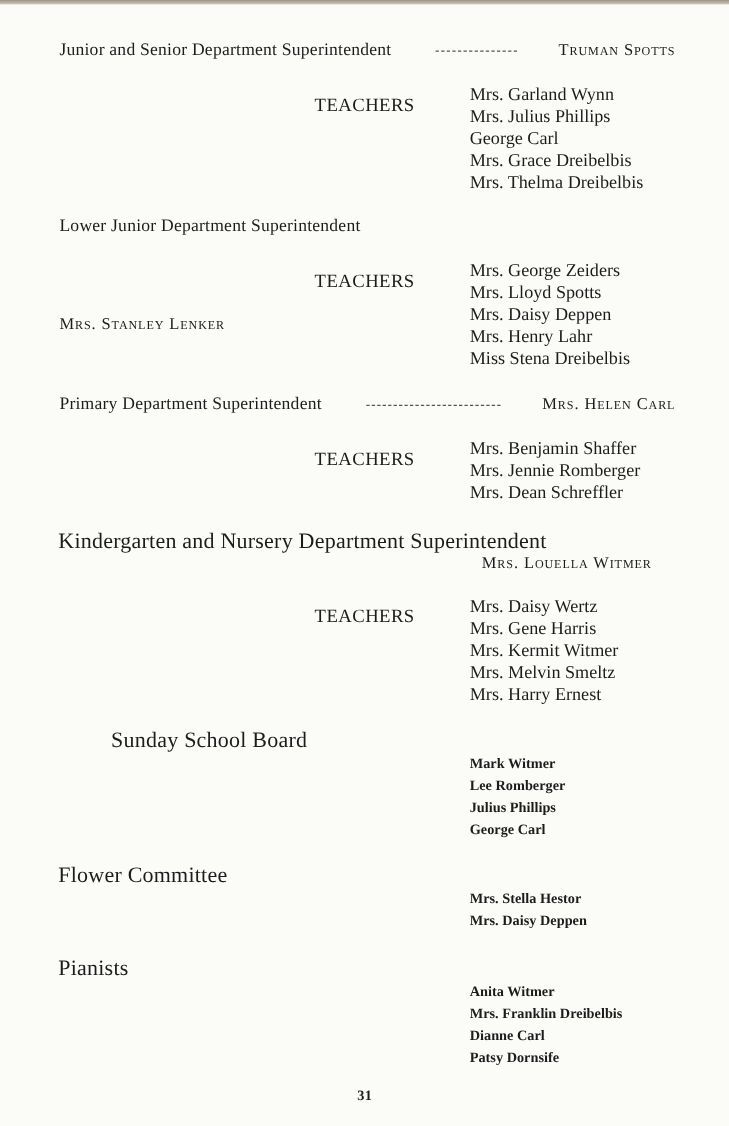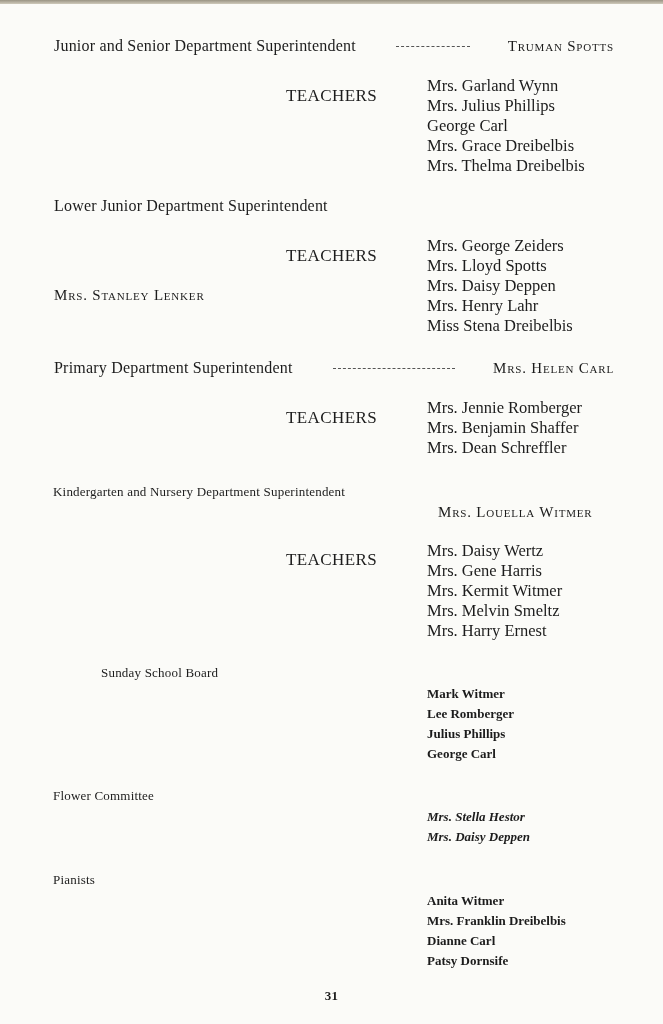--- a/index.html
+++ b/index.html
@@ -17,21 +17,21 @@
   .page { position: absolute; left: 0; top: 0; width: 663px; height: 1024px; }
   .line { position: absolute; font-size: 16px; line-height: 20px; white-space: nowrap; letter-spacing: 0.2px; gap: 32px; }
   .sup-line { left: 54px; width: 560px; display: flex; align-items: baseline; }
   .sup-title { flex: 0 0 auto; }
   .leader { flex: 1 1 auto; border-bottom: 1px dashed #555; margin: 0 6px 4px 8px; height: 0; align-self: flex-end; transform: translateY(-5px); }
   .sup-name { flex: 0 0 auto; font-variant: small-caps; font-size: 15px; letter-spacing: 0.8px; }
   .teachers { left: 0; width: 663px; text-align: center; font-size: 17px; letter-spacing: 0.4px; margin-top: 30px; }
   .name-list { position: absolute; left: 427px; font-size: 16.5px; line-height: 20px; }
   .name-list div { white-space: nowrap; }
   .bold-list { font-weight: bold; font-size: 13px; }
-  .section-label { left: 53px; font-size: 13px; }
+  .section-label { left: 53px; font-size: 20px; }
   .right-name { left: 438px; font-variant: small-caps; font-size: 15px; letter-spacing: 0.8px; }
   .page-number { left: 0; width: 663px; text-align: center; font-weight: bold; font-size: 13px; }
 </style>
 </head>
 <body>
 
 <div class="top-edge"></div>
 
 <div class="page">
 
@@ -63,22 +63,22 @@
     <div>Miss Stena Dreibelbis</div>
   </div>
 
   <div class="line sup-line" style="top:358px;">
     <span class="sup-title">Primary Department Superintendent</span>
     <span class="leader"></span>
     <span class="sup-name">Mrs. Helen Carl</span>
   </div>
   <div class="line teachers" style="top:378px;">TEACHERS</div>
   <div class="name-list" style="top:398px;">
+    <div>Mrs. Benjamin Shaffer</div>
     <div>Mrs. Jennie Romberger</div>
-    <div>Mrs. Benjamin Shaffer</div>
     <div>Mrs. Dean Schreffler</div>
   </div>
 
   <div class="line section-label" style="top:482px;">Kindergarten and Nursery Department Superintendent</div>
   <div class="line right-name" style="top:502px;">Mrs. Louella Witmer</div>
   <div class="line teachers" style="top:520px;">TEACHERS</div>
   <div class="name-list" style="top:541px;">
     <div>Mrs. Daisy Wertz</div>
     <div>Mrs. Gene Harris</div>
     <div>Mrs. Kermit Witmer</div>
@@ -88,21 +88,21 @@
 
   <div class="line section-label" style="top:663px;margin-left:48px;">Sunday School Board</div>
   <div class="name-list bold-list" style="top:684px;">
     <div>Mark Witmer</div>
     <div>Lee Romberger</div>
     <div>Julius Phillips</div>
     <div>George Carl</div>
   </div>
 
   <div class="line section-label" style="top:786px;">Flower Committee</div>
-  <div class="name-list bold-list" style="top:807px;font-style:italic;">
+  <div class="name-list bold-list" style="top:807px;">
     <div>Mrs. Stella Hestor</div>
     <div>Mrs. Daisy Deppen</div>
   </div>
 
   <div class="line section-label" style="top:870px;">Pianists</div>
   <div class="name-list bold-list" style="top:891px;">
     <div>Anita Witmer</div>
     <div>Mrs. Franklin Dreibelbis</div>
     <div>Dianne Carl</div>
     <div>Patsy Dornsife</div>

